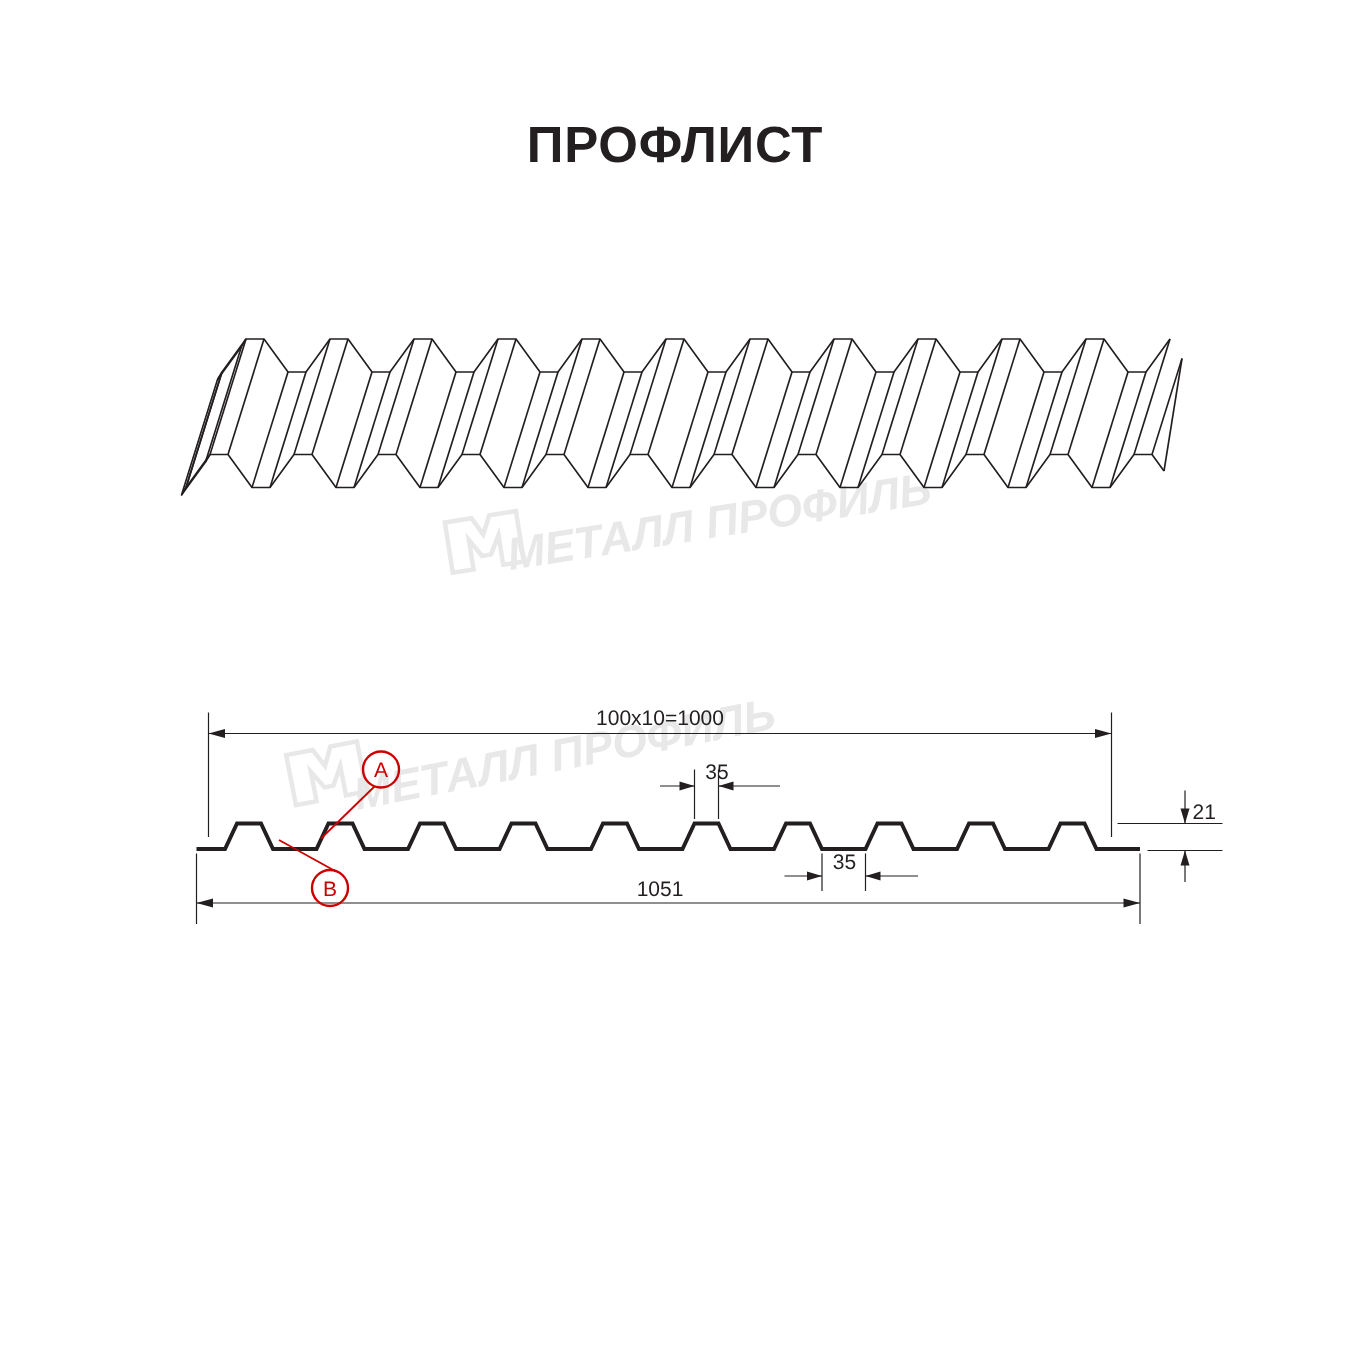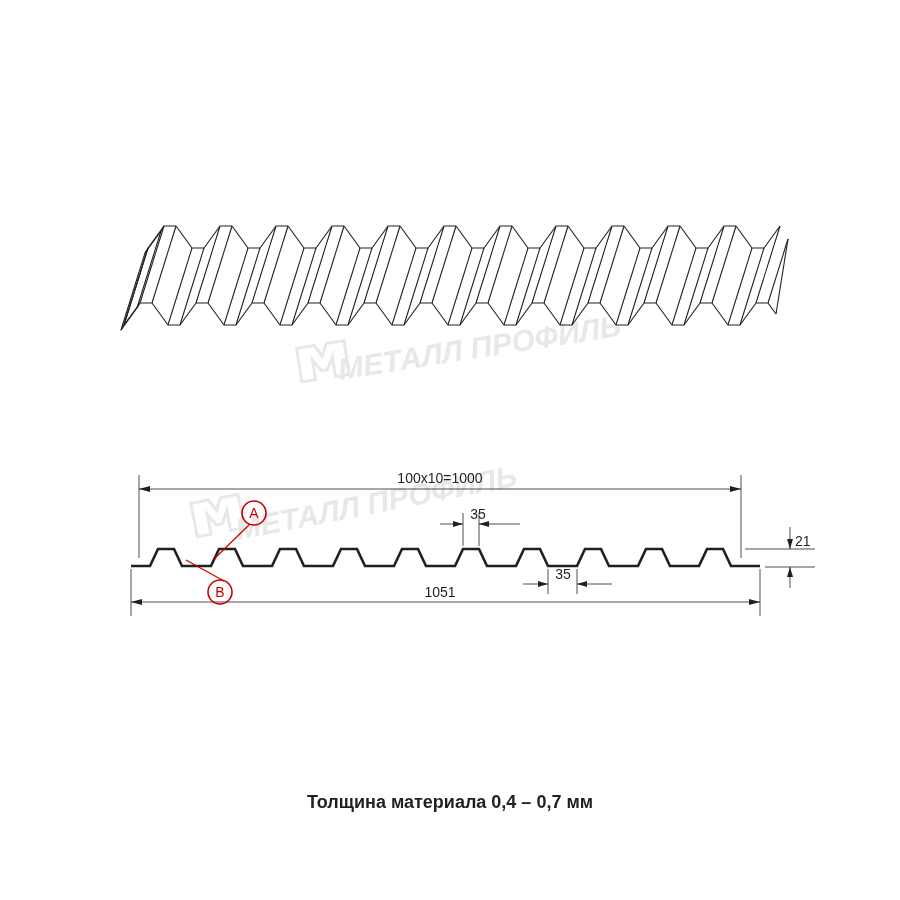--- a/index.html
+++ b/index.html
@@ -72,20 +72,21 @@
     font-family: "Liberation Sans", sans-serif;
     font-size: 14px;
     fill: #cc0000;
   }
 </style>
 </head>
 <body>
 
 <div class="page">
 
+  <div class="title">ПРОФЛИСТ</div>
 
   <svg class="drawing" viewBox="0 0 900 900" xmlns="http://www.w3.org/2000/svg">
 
     <g class="wm">
       <g transform="translate(300,370) rotate(-9)">
         <path d="M0 -22 L18 -22 L24 -10 L30 -22 L48 -22 L48 12 L34 12 L34 -8 L27 4 L21 4 L14 -8 L14 12 L0 12 Z" fill="none" stroke="#e8e8e8" stroke-width="3"></path>
       </g>
       <text x="340" y="380" font-size="30" transform="rotate(-9 340 380)">МЕТАЛЛ ПРОФИЛЬ</text>
     </g>
 
@@ -228,15 +229,14 @@
     </g>
 
     <g>
       <circle cx="220" cy="592" r="12" fill="none" stroke="#cc0000" stroke-width="1.6"></circle>
       <line x1="224" y1="581" x2="186" y2="560" stroke="#cc0000" stroke-width="1.2"></line>
       <text class="marktext" x="220" y="597" text-anchor="middle">B</text>
     </g>
 
   </svg>
 
-  <div class="footer-note">Толщина материала 0,4 – 0,7 мм</div>
 
 </div>
 
 </body></html>

